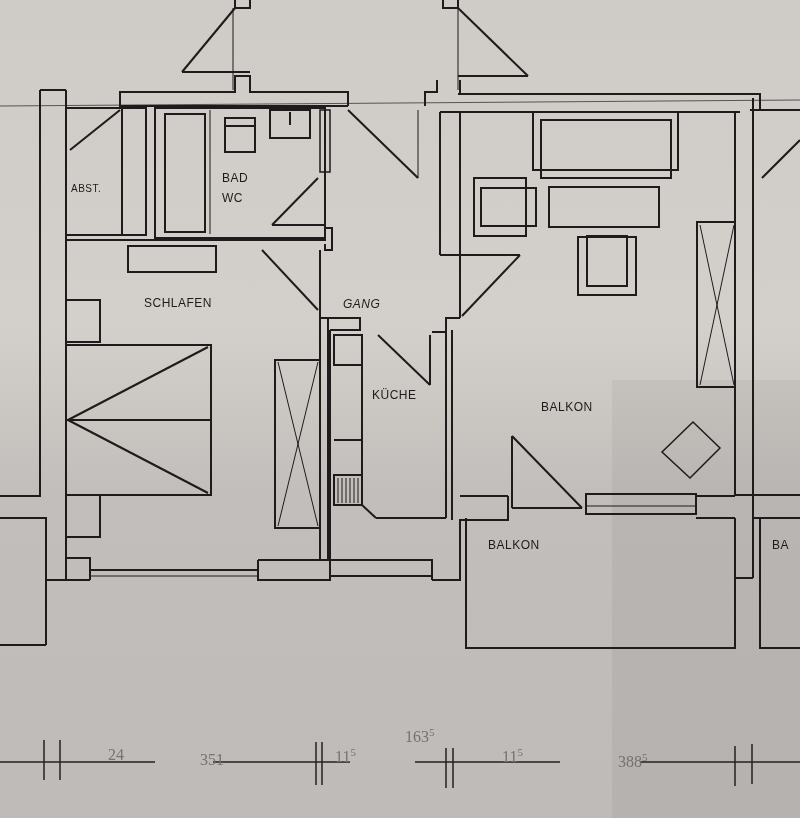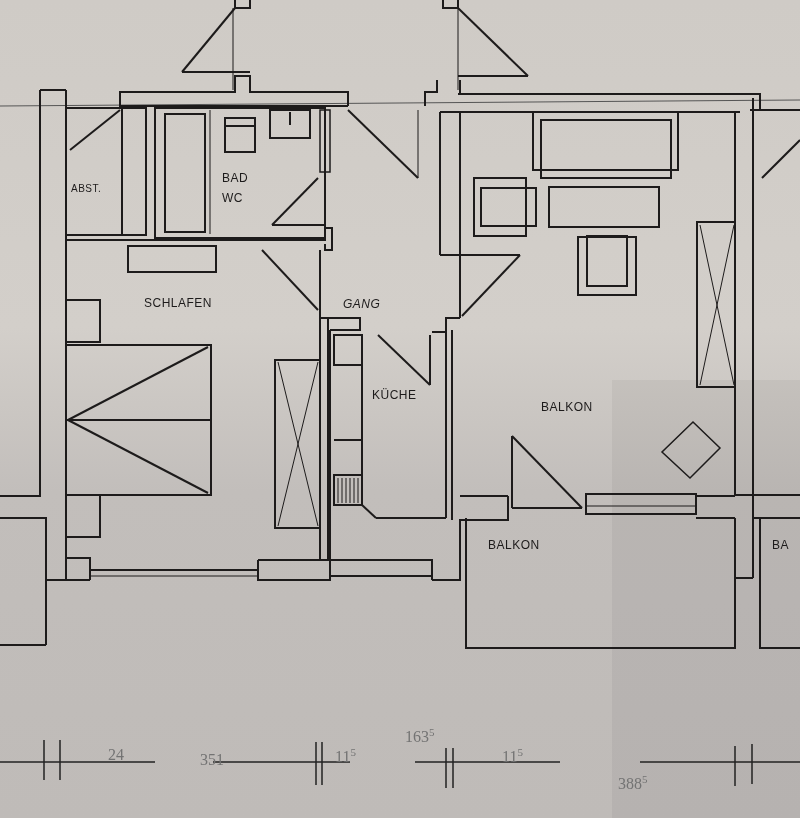--- a/index.html
+++ b/index.html
@@ -185,14 +185,14 @@
   <line x1="446" y1="18" x2="446" y2="58"></line>
     <line x1="453" y1="18" x2="453" y2="58"></line>
   <line x1="735" y1="16" x2="735" y2="56"></line>
     <line x1="752" y1="14" x2="752" y2="54"></line>
 </svg>
 <div class="dim" style="left:63px;top:746px;"><span>24</span></div>
 <div class="dim" style="left:155px;top:751px;"><span>351</span></div>
 <div class="dim" style="left:290px;top:746px;"><span>11</span><sup>5</sup></div>
 <div class="dim" style="left:360px;top:726px;"><span>163</span><sup>5</sup></div>
 <div class="dim" style="left:457px;top:746px;"><span>11</span><sup>5</sup></div>
-<div class="dim" style="left:573px;top:773px;"><span>388</span><sup>5</sup></div>
+<div class="dim" style="left:573px;top:751px;"><span>388</span><sup>5</sup></div>
 <div class="dim" style="left:757px;top:746px;"><span>24</span></div>
 
 </body></html>

